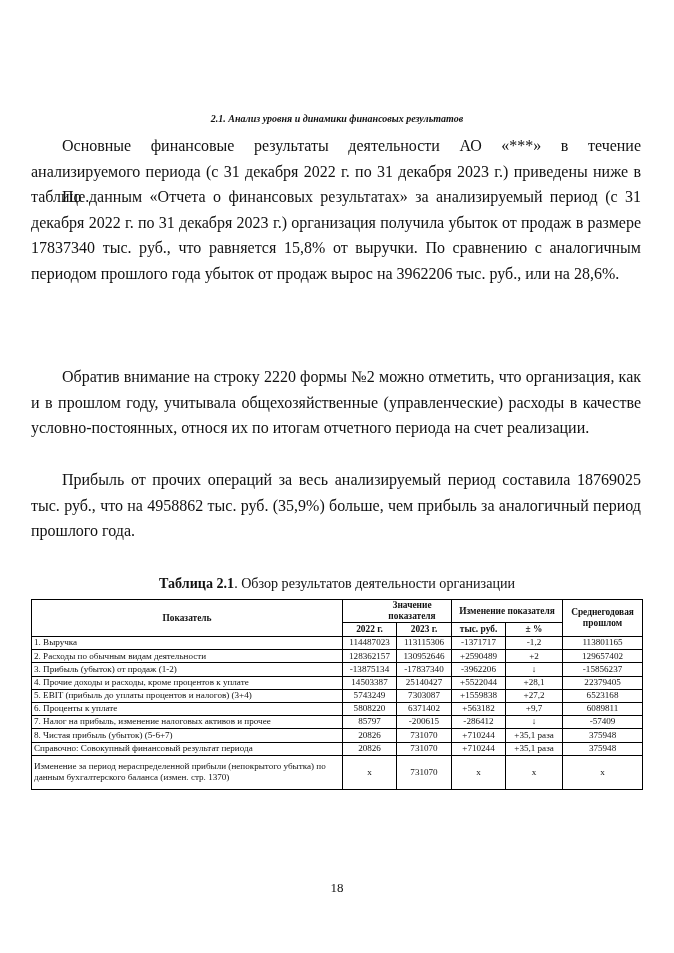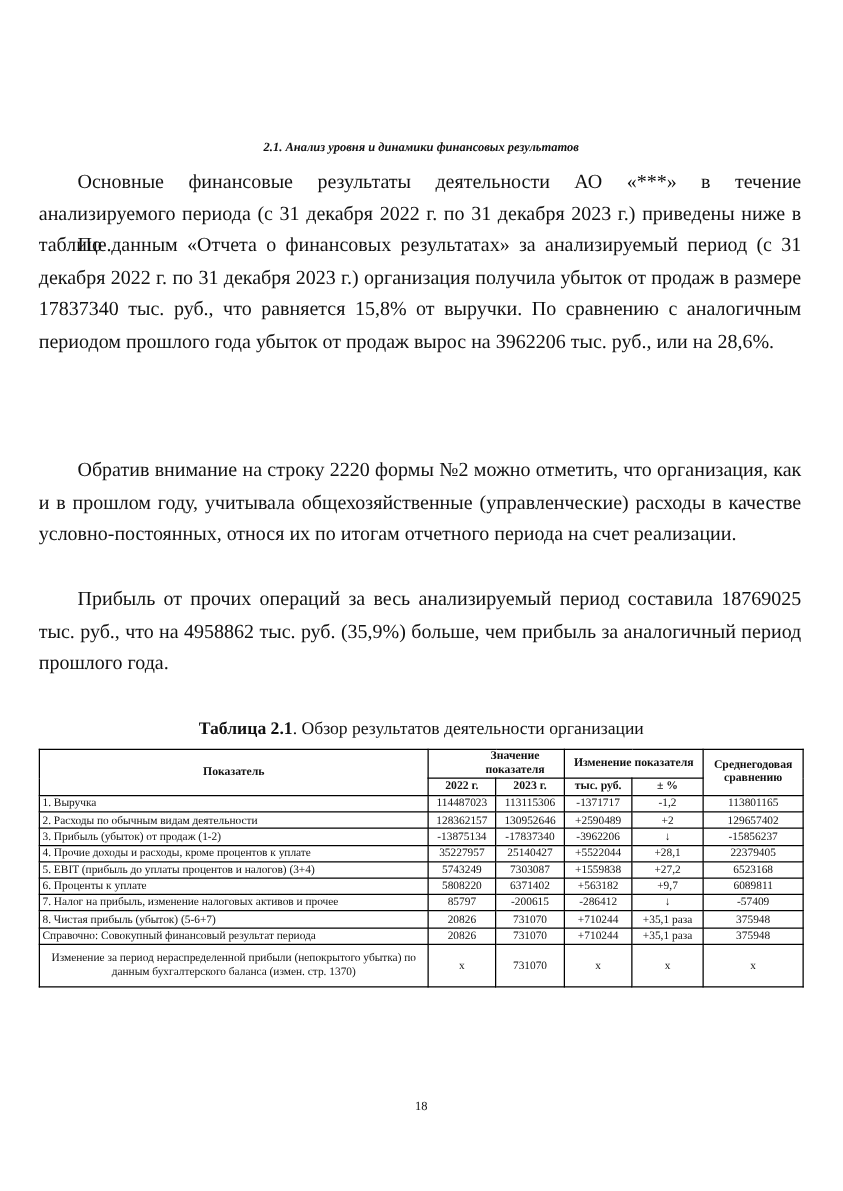--- a/index.html
+++ b/index.html
@@ -25,21 +25,21 @@
               font-size: 9.1px; table-layout: fixed; }
   table.fin td, table.fin th { border: 1px solid #000; padding: 0 2px; line-height: 11.5px;
               vertical-align: middle; white-space: nowrap; overflow: hidden; }
   table.fin th { font-weight: bold; text-align: center; font-size: 9.4px; line-height: 11px; }
   table.fin td.lbl { text-align: left; }
   table.fin td.num { text-align: center; }
   table.fin tr.r td { height: 12.2px; }
   table.fin td.wrap { white-space: normal; line-height: 11px; }
 
   .pagenum { position: absolute; left: 0; width: 674px; text-align: center;
-             font-size: 10px; top: 880px; }
+             font-size: 13px; top: 880px; }
 </style>
 </head>
 <body>
 
 <div class="page">
 
 
   <div class="h2">2.1. Анализ уровня и динамики финансовых результатов</div>
 
   <div class="para" style="top:133px;"><span class="ind"></span><span>Основные финансовые результаты деятельности АО «***» в течение анализируемого периода (с 31 декабря 2022 г. по 31 декабря 2023 г.) приведены ниже в таблице.</span></div>
@@ -58,21 +58,21 @@
         <col style="width:55px">
       <col style="width:54px">
         <col style="width:57px">
         <col style="width:80px">
     </colgroup>
     <thead>
       <tr style="height:22px;">
         <th rowspan="2">Показатель</th>
         <th colspan="2" style="white-space:normal;padding-left:32px;">Значение показателя</th>
         <th colspan="2" style="white-space:normal;">Изменение показателя</th>
-        <th rowspan="2" style="white-space:normal;">Среднегодовая сравнению</th>
+        <th rowspan="2" style="white-space:normal;">Среднегодовая прошлом</th>
       </tr>
       <tr style="height:14px;">
         <th>2022 г.</th>
         <th>2023 г.</th>
         <th>тыс. руб.</th>
         <th>± %</th>
       </tr>
     </thead>
     <tbody id="tbody">
         <tr class="r">
@@ -94,21 +94,21 @@
         <tr class="r">
           <td class="lbl">3. Прибыль (убыток) от продаж (1-2)</td>
           <td class="num">-13875134</td>
           <td class="num">-17837340</td>
           <td class="num">-3962206</td>
           <td class="num">↓</td>
           <td class="num">-15856237</td>
         </tr>
         <tr class="r">
           <td class="lbl">4. Прочие доходы и расходы, кроме процентов к уплате</td>
-          <td class="num">35227957</td>
+          <td class="num">14503387</td>
           <td class="num">25140427</td>
           <td class="num">+5522044</td>
           <td class="num">+28,1</td>
           <td class="num">22379405</td>
         </tr>
         <tr class="r">
           <td class="lbl">5. EBIT (прибыль до уплаты процентов и налогов) (3+4)</td>
           <td class="num">5743249</td>
           <td class="num">7303087</td>
           <td class="num">+1559838</td>
@@ -141,21 +141,21 @@
         </tr>
         <tr class="r">
           <td class="lbl">Справочно: Совокупный финансовый результат периода</td>
           <td class="num">20826</td>
           <td class="num">731070</td>
           <td class="num">+710244</td>
           <td class="num">+35,1 раза</td>
           <td class="num">375948</td>
         </tr>
         <tr class="r">
-          <td class="lbl wrap" style="height: 33px; text-align: center;">Изменение за период нераспределенной прибыли (непокрытого убытка) по данным бухгалтерского баланса (измен. стр. 1370)</td>
+          <td class="lbl wrap" style="height: 33px;">Изменение за период нераспределенной прибыли (непокрытого убытка) по данным бухгалтерского баланса (измен. стр. 1370)</td>
           <td class="num wrap">x</td>
           <td class="num wrap">731070</td>
           <td class="num wrap">x</td>
           <td class="num wrap">x</td>
           <td class="num wrap">x</td>
         </tr>
       </tbody>
   </table>
 
 

